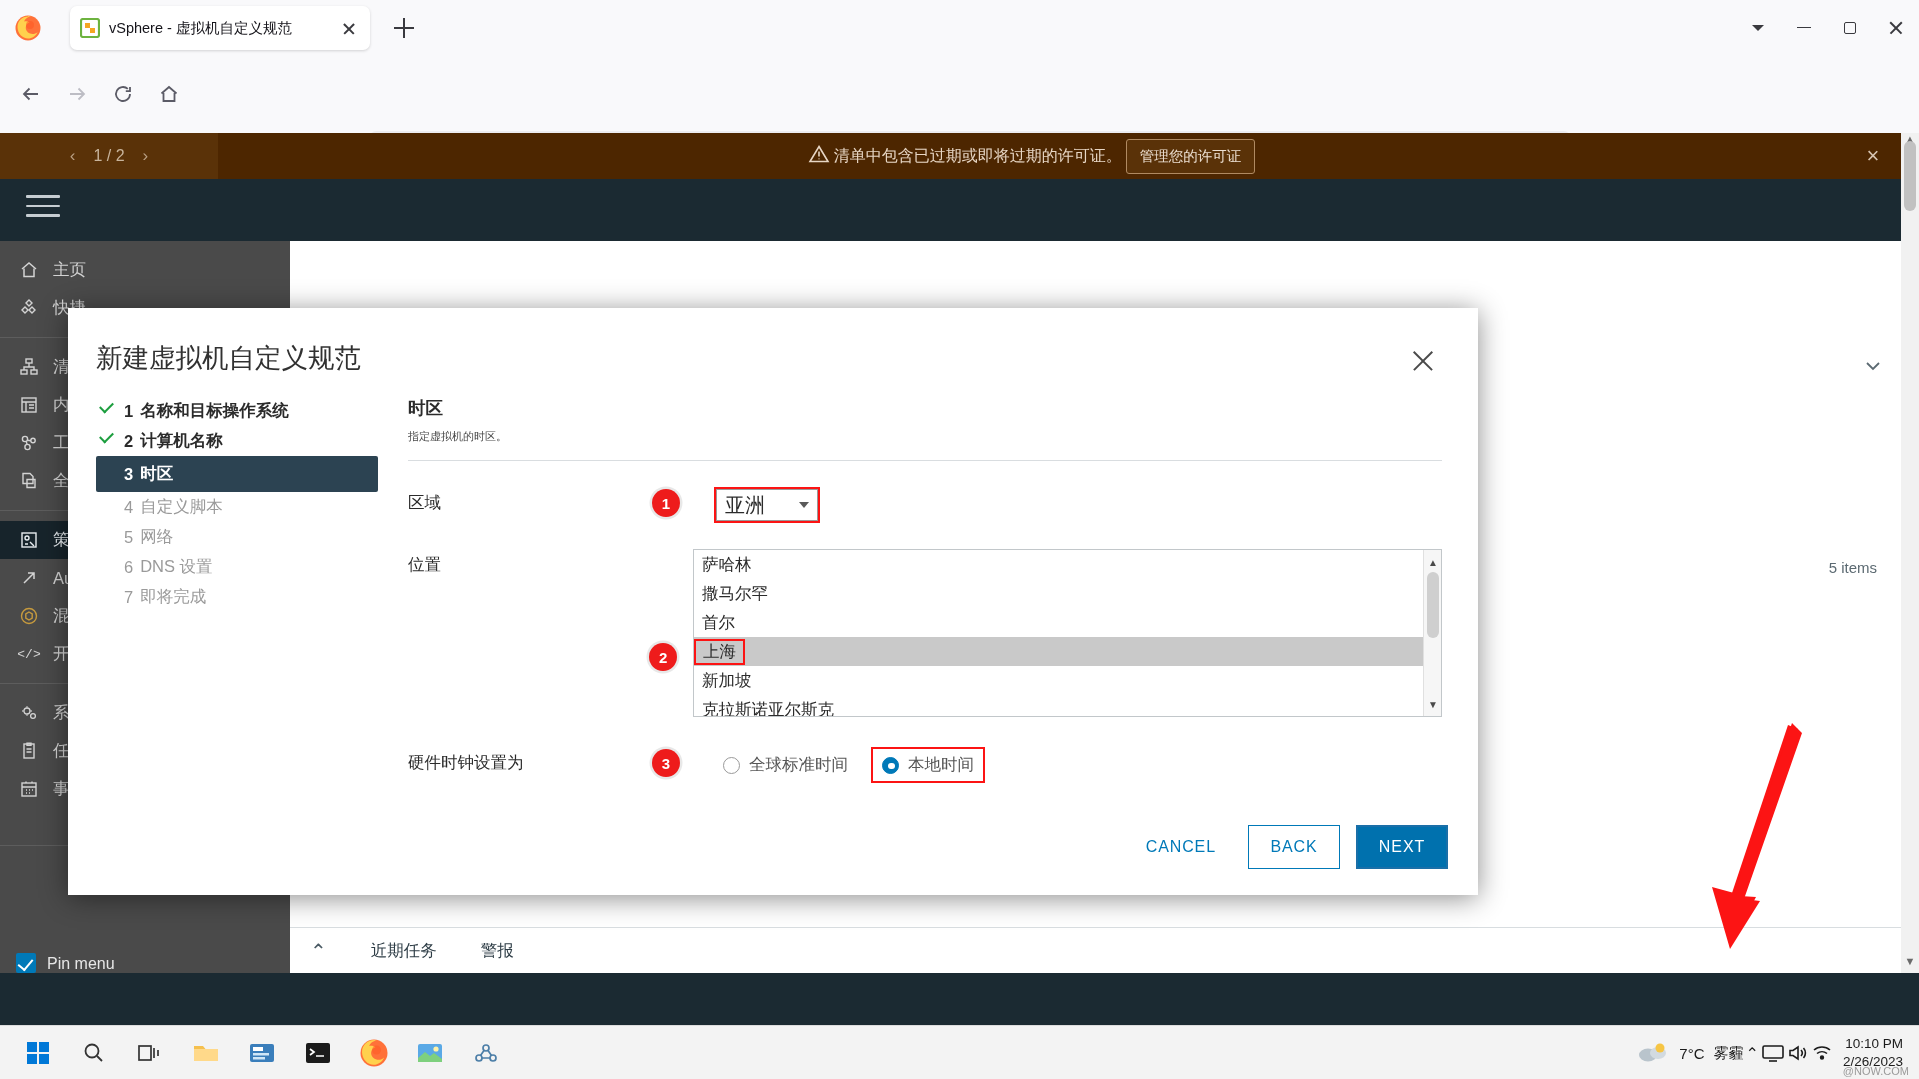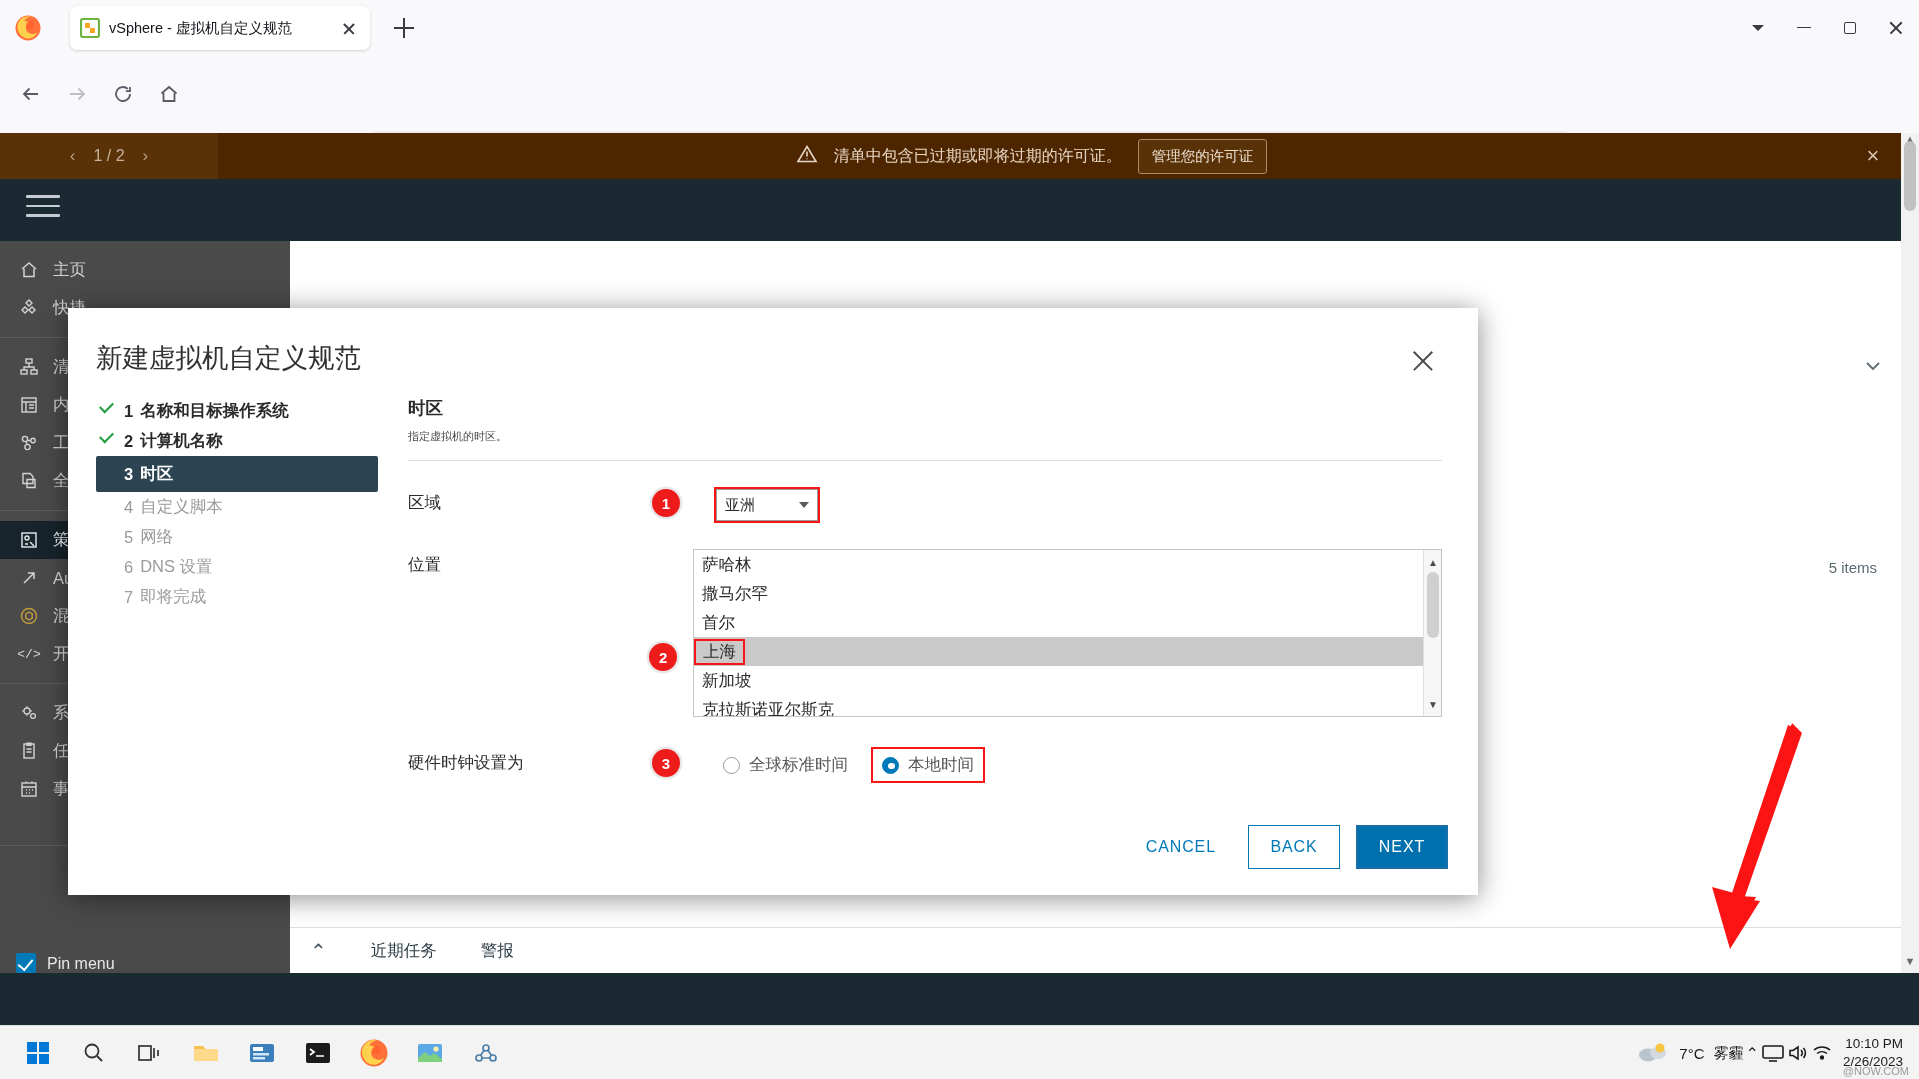--- a/index.html
+++ b/index.html
@@ -75,21 +75,21 @@
   .lic-banner {
     position:absolute; left:0; top:0; width:1901px; height:46px;
     background:#4d2600; display:flex; align-items:center;
   }
   .pager {
     width:218px; height:46px; background:#5a3208; display:flex; align-items:center;
     justify-content:center; gap:18px; color:#c8b49c; font-size:16px;
   }
   .pager .arrow { font-size:17px; color:#b99f83; }
   .banner-center {
-    flex:1 1 auto; display:flex; align-items:center; justify-content:center; gap:16px;
+    flex:1 1 auto; display:flex; align-items:center; justify-content:center; gap:4px;
   }
   .banner-text { color:#e7d6c4; font-size:16px; }
   .banner-btn {
     border:1px solid #b08a62; color:#ecdfd1; background:#5a3208;
     font-size:14.5px; padding:7px 13px; border-radius:3px;
   }
   .banner-close { width:56px; text-align:center; color:#d8c5b2; font-size:22px; }
 
   .topbar { position:absolute; left:0; top:46px; width:1901px; height:62px; background:#1b2a32; }
   .hamburger { position:absolute; left:26px; top:62px; width:34px; height:26px; }
@@ -156,21 +156,21 @@
   .badge {
     width:28px; height:28px; border-radius:50%; background:#ee1b1b; color:#fff;
     font-size:15px; font-weight:700; display:flex; align-items:center; justify-content:center;
     box-shadow:0 0 0 2.5px #e8e8e8; flex:0 0 auto; margin-top:2px;
   }
   .hi-box { border:2.5px solid #fc1414; padding:0; }
 
   .dd-wrap { margin-left:34px; }
   .select-box {
     width:102px; height:32px; border:1px solid #9a9a9a; background:#fff;
-    display:flex; align-items:center; padding:0 8px; font-size:15px; color:#2b2b2b;
+    display:flex; align-items:center; padding:0 8px; font-size:20px; color:#2b2b2b;
   }
   .select-box .val { flex:1 1 auto; }
   .select-box .caret { width:0; height:0; border-left:5.5px solid transparent; border-right:5.5px solid transparent; border-top:6.5px solid #5a5a5a; }
 
   .listbox {
     margin-left:16px; width:758px; height:168px; border:1px solid #c2c7ca; background:#fff;
     position:relative; overflow:hidden;
   }
   .lb-items { position:absolute; left:0; top:0; right:18px; }
   .lb-item { height:29px; display:flex; align-items:center; padding-left:8px; font-size:16.5px; color:#2b2b2b; }

